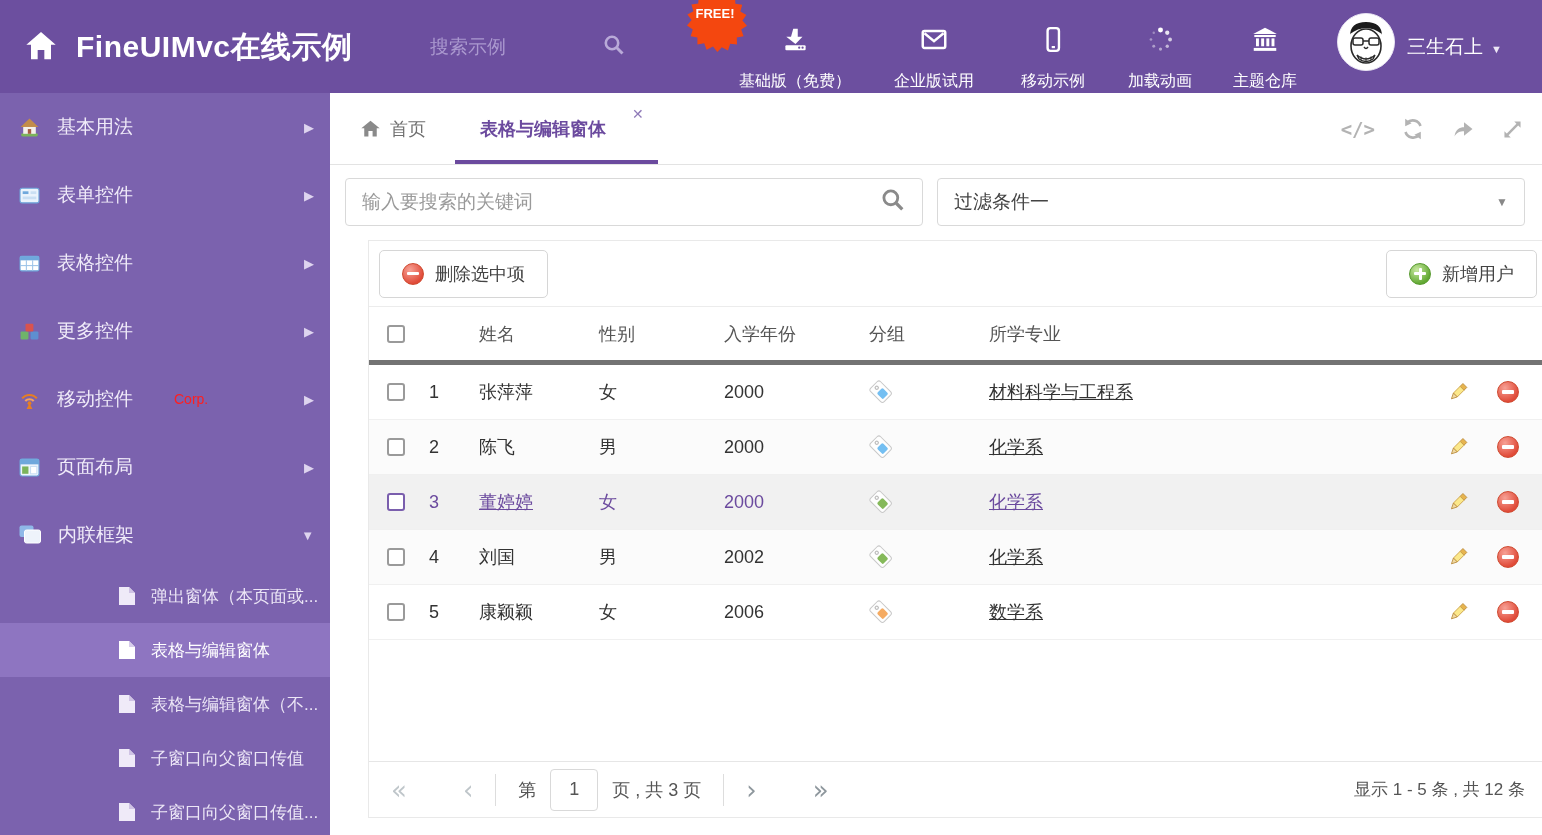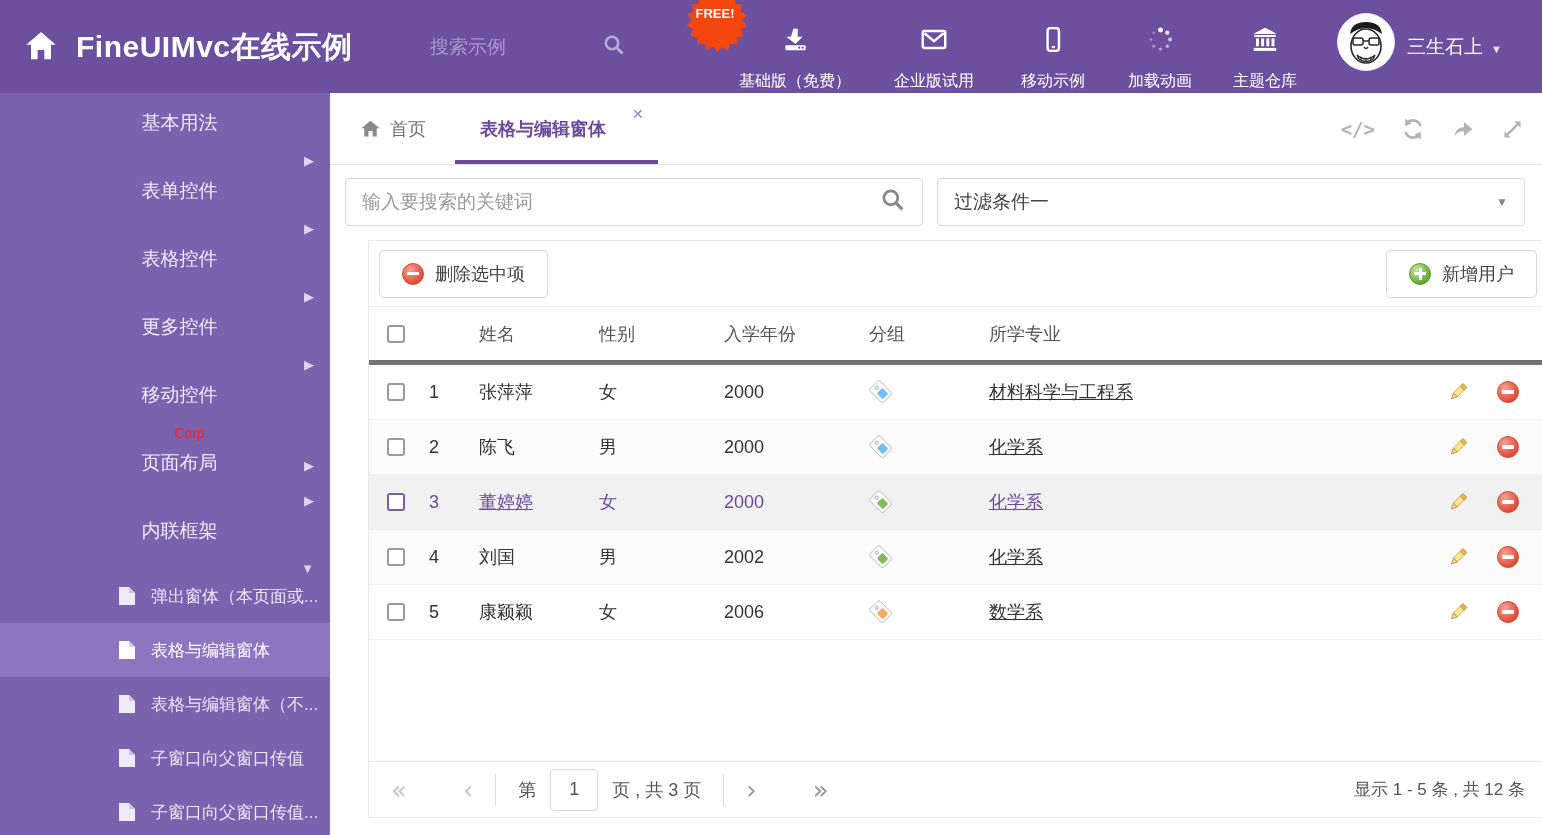--- a/index.html
+++ b/index.html
@@ -23,22 +23,22 @@
   .n1{left:735px;width:120px;} .n2{left:876px;width:116px;} .n3{left:1008px;width:90px;}
   .n4{left:1112px;width:96px;} .n5{left:1218px;width:94px;}
   .avatar { position:absolute; left:1337px; top:13px; width:58px; height:58px; border-radius:50%;
     background:#fff; overflow:hidden; border:1px solid #e7e2f2; }
   .hdr-user { position:absolute; left:1407px; top:0; height:93px; line-height:93px; color:#fff;
     font-size:19px; cursor:pointer; }
   .hdr-user .caret { font-size:11px; margin-left:8px; color:#ece6f6; }
 
   
   .sidebar { position:absolute; left:0; top:93px; width:330px; height:742px; background:#7B62AE; overflow:hidden; }
-  .side-item { height:68px; display:flex; align-items:center; gap:17px; padding-left:45px; padding-right:16px;
-    color:#f0ebf9; font-size:19px; cursor:pointer;flex-direction:column; }
+  .side-item { height:68px; display:flex; align-items:center; gap:17px; padding-left:19px; padding-right:16px;
+    color:#f0ebf9; font-size:19px; cursor:pointer; }
   .side-item .chev { margin-left:auto; font-size:13px; color:#ded4ef; }
   .side-item .corp { color:#ff1f1f; font-size:14px; margin-left:24px; }
   .side-sub { height:54px; display:flex; align-items:center; gap:15px; padding-left:118px;
     color:#ece6f6; font-size:17px; cursor:pointer; white-space:nowrap; }
   .side-sub.selected { background:#8E75C1; color:#fff; }
 
   
   .main { position:absolute; left:330px; top:93px; width:1212px; height:742px; background:#fff; }
   .tabbar { position:relative; height:72px; background:#fff; border-bottom:1px solid #e3e3e3; }
   .tab-home { position:absolute; left:30px; top:0; height:72px; display:flex; align-items:center; gap:9px;

